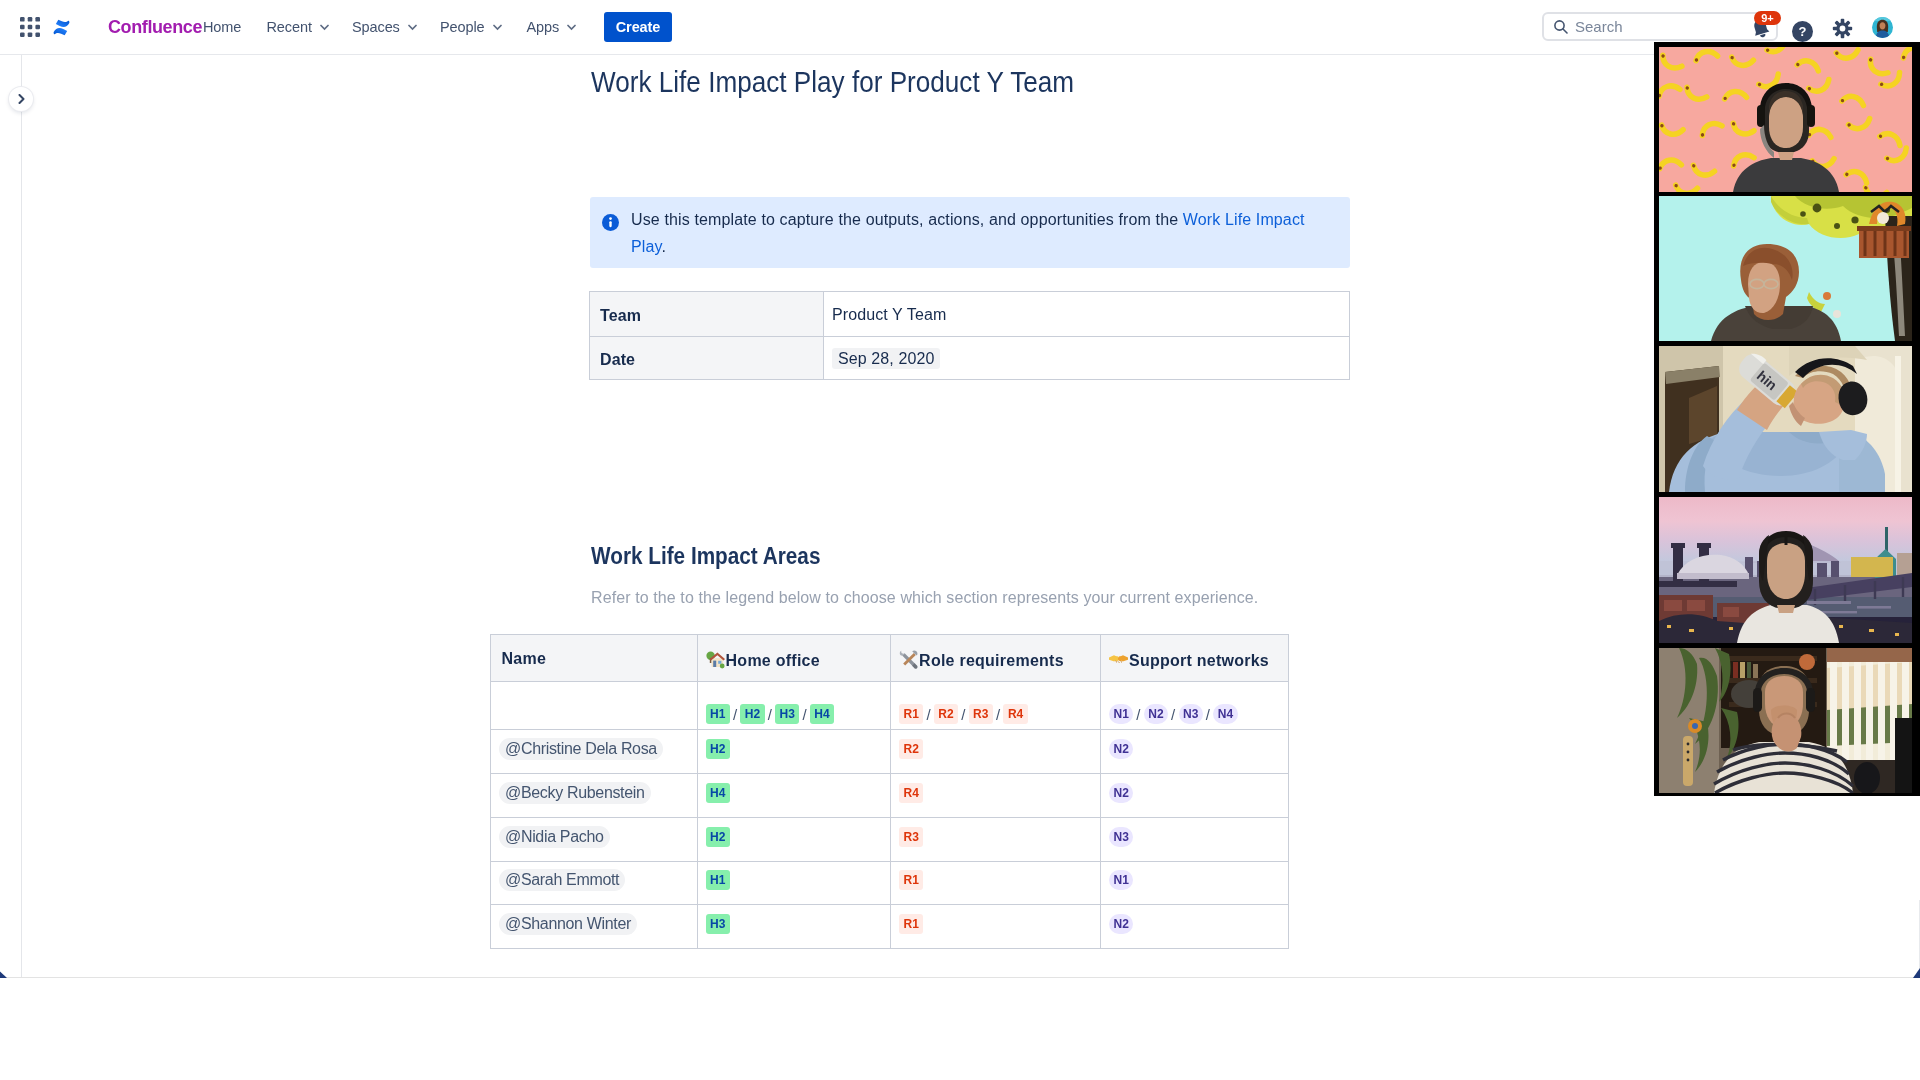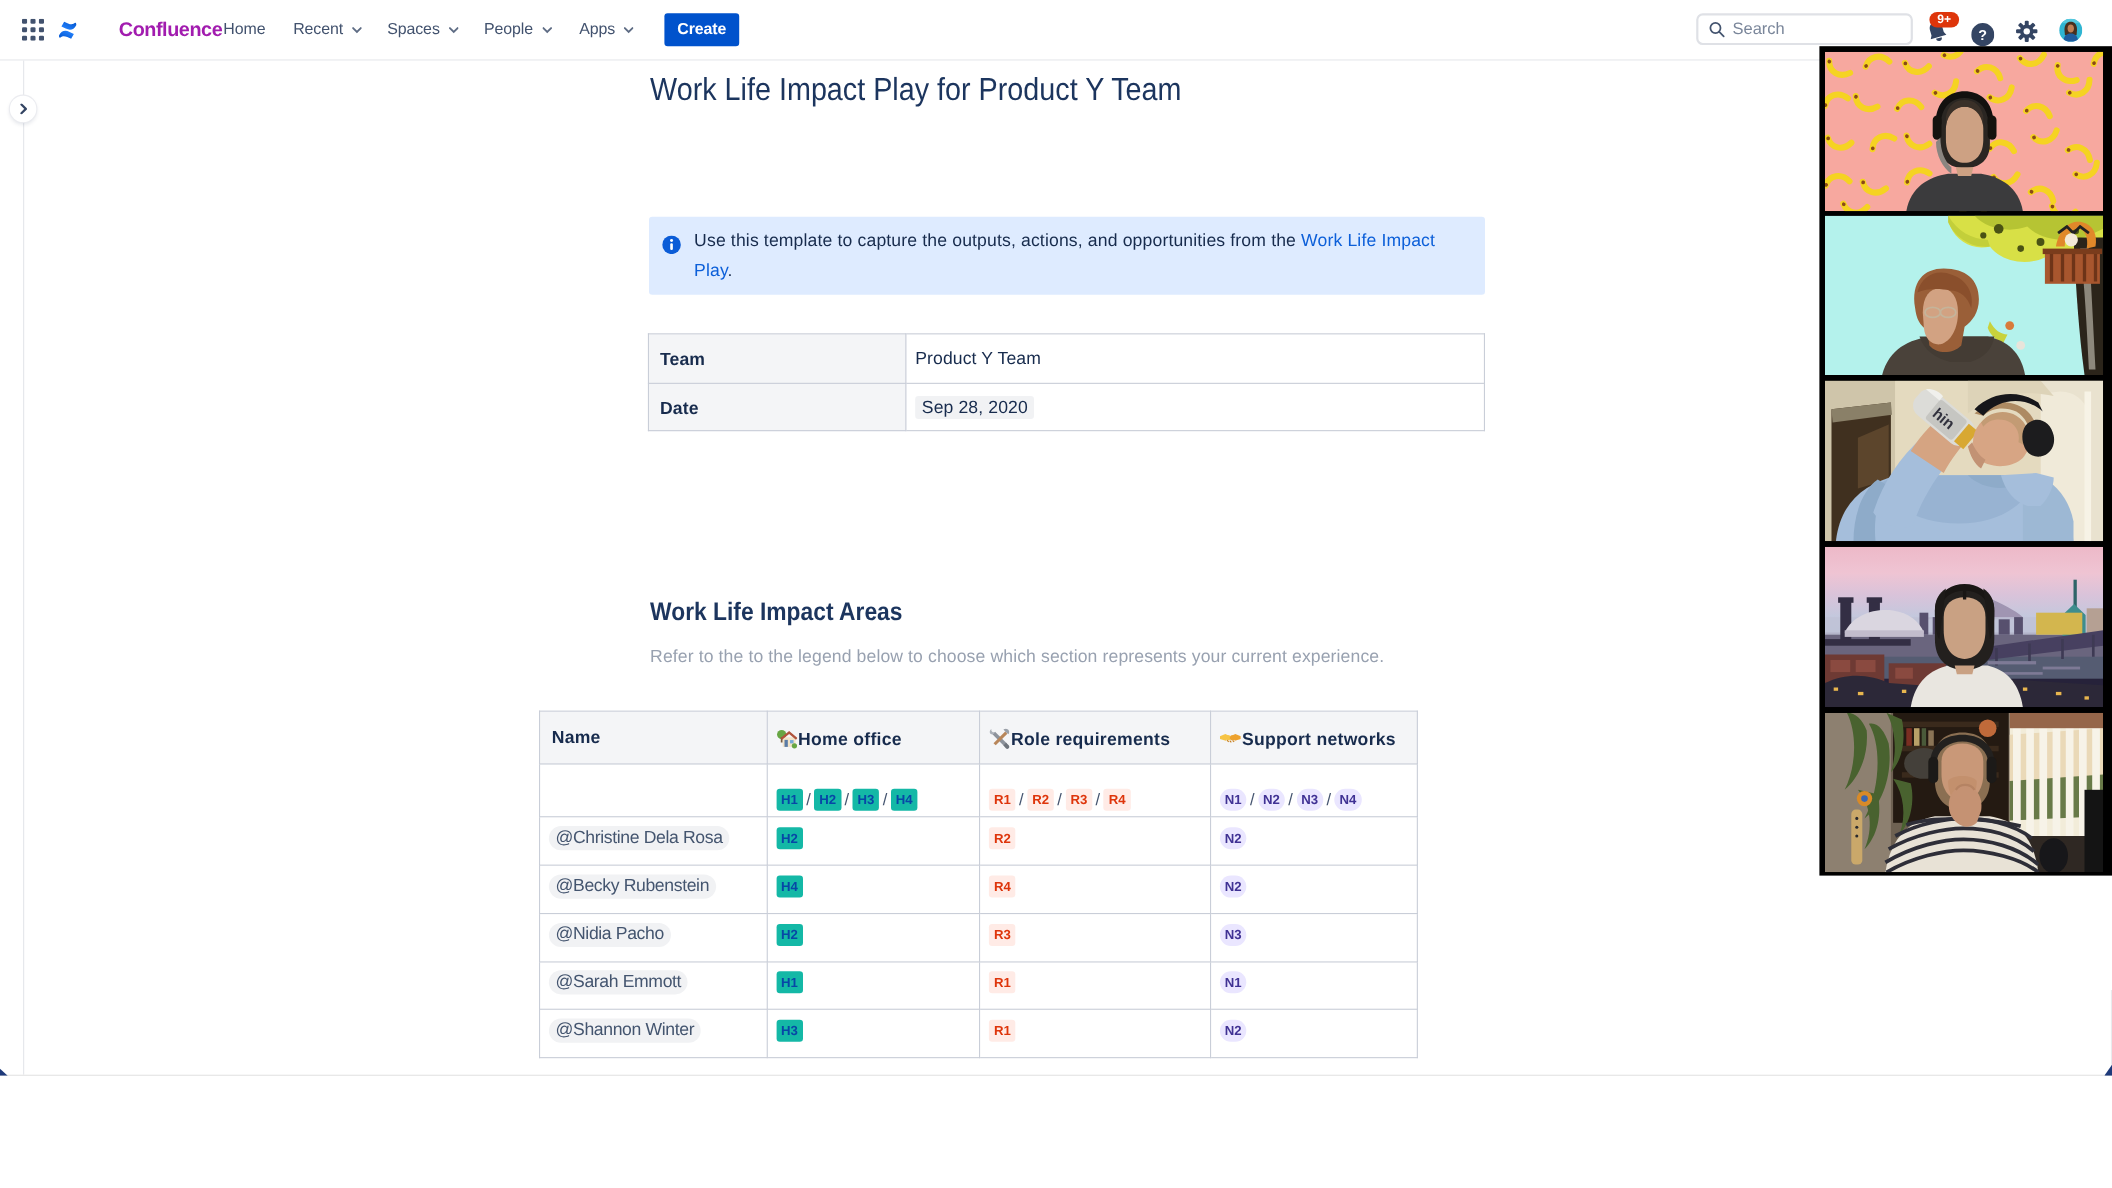--- a/index.html
+++ b/index.html
@@ -5,45 +5,45 @@
   * { margin:0; padding:0; box-sizing:border-box; }
   html,body { width:1920px; height:1080px; background:#fff; font-family:"Liberation Sans", sans-serif; overflow:hidden; }
   .abs { position:absolute; }
   #page { position:relative; width:1920px; height:1080px; }
   
   #nav { position:absolute; left:0; top:0; width:1920px; height:55px; background:#fff; border-bottom:1px solid #e6e8ec; }
   .navitem { position:absolute; top:0; height:54px; line-height:54px; font-size:14.5px; font-weight:500; color:#42526e; letter-spacing:-0.1px; }
   .chev { position:absolute; top:24px; width:8px; height:8px; }
   .chev svg { display:block; }
   #create { position:absolute; left:604px; top:12px; width:68px; height:30px; background:#0052cc; border-radius:3px; color:#fff; font-size:14.5px; font-weight:600; text-align:center; line-height:30px; letter-spacing:-0.1px; }
-  #search { position:absolute; left:1542px; top:12px; width:197px; height:29px; border:2px solid #dfe1e6; border-radius:6px; background:#fff; }
+  #search { position:absolute; left:1542px; top:12px; width:236px; height:29px; border:2px solid #dfe1e6; border-radius:6px; background:#fff; }
   #search .ph { position:absolute; left:31px; top:4px; font-size:15px; color:#7a869a; }
   
   #sideline { position:absolute; left:21px; top:55px; width:1px; height:922px; background:#e4e6ea; }
   #sidebtn { position:absolute; left:9px; top:87px; width:24px; height:24px; border-radius:50%; background:#fff; box-shadow:0 0 0 1px #ebecf0, 0 2px 4px rgba(9,30,66,.13); }
   
   h1 { position:absolute; left:591px; top:66px; font-size:29px; font-weight:500; color:#1c355e; letter-spacing:0; transform:scaleX(0.901); transform-origin:left top; white-space:nowrap; }
   #infopanel { position:absolute; left:590px; top:197px; width:760px; height:71px; background:#deebff; border-radius:3px; }
   #infopanel .txt { position:absolute; left:41px; top:9px; width:700px; font-size:16px; line-height:27px; color:#172b4d; letter-spacing:0.13px; }
   #infopanel a { color:#0c5fd9; text-decoration:none; }
-  table { border-collapse:collapse;margin-top:12px; }
+  table { border-collapse:collapse; }
   #t1 { position:absolute; left:589px; top:291px; width:761px; }
   #t1 td { border:1px solid #c9ced8; vertical-align:top; font-size:16px; color:#172b4d; letter-spacing:0.1px; }
   #t1 td.h { background:#f4f5f7; font-weight:bold; width:234px; padding:14.5px 8px 8px 10px; }
   #t1 td.v { padding:11px 8px 10px 8px; }
   .pill { display:inline-block; background:#f1f2f4; border-radius:10px; height:20px; line-height:20px; padding:0 7px; font-size:15px; color:#44556f; margin-right:10px; letter-spacing:0; }
   .pill2 { display:inline-block; background:#f1f2f4; border-radius:11px; height:22px; line-height:22px; padding:0 6px; font-size:16px; color:#44556f; letter-spacing:-0.33px; }
   .tag { display:inline-block; background:#f1f2f4; border-radius:3px; height:21px; line-height:21px; padding:0 6px; font-size:16px; color:#172b4d; letter-spacing:0.1px; }
   h2 { position:absolute; left:591px; top:543px; font-size:23px; font-weight:600; color:#1c355e; letter-spacing:0; transform:scaleX(0.902); transform-origin:left top; white-space:nowrap; }
   #subtl { position:absolute; left:591px; top:589px; font-size:16px; color:#98a1b0; letter-spacing:0.1px; }
   #t2 { position:absolute; left:490px; top:634px; width:799px; }
   #t2 td { border:1px solid #c9ced8; vertical-align:middle; font-size:16px; color:#172b4d; letter-spacing:0.25px; padding:4.5px 8px 10.5px 8px; }
   #t2 tr.hd td { background:#f4f5f7; font-weight:bold; padding:15px 8px 8px 8px; vertical-align:top;}
   .loz { display:inline-block; border-radius:3px; height:20px; line-height:20px; padding:0 4.5px; min-width:13px; text-align:center; font-size:12px; font-weight:bold; letter-spacing:0; vertical-align:middle; }
-  .lz-b { background:#14b8a6; color:#0747a6; }
+  .lz-b { background:#86efac; color:#0747a6; }
   .lz-r { background:#ffebe6; color:#de350b; }
   .lz-p { background:#eae6ff; color:#403294;border-radius:10px; }
   #t2 tr.lg td { vertical-align:bottom; padding-bottom:5px; }
   .slash { color:#44546f; font-size:15px; padding:0 3px; font-weight:400; vertical-align:middle; }
   .emoji { display:inline-block; vertical-align:-3.5px; margin-right:1px; }
   
   #strip { position:absolute; left:1654px; top:42px; width:266px; height:754px; background:#000; }
   .vid { position:absolute; left:5px; width:253px; overflow:hidden; }
   
   #botline { position:absolute; left:0; top:977px; width:1920px; height:1px; background:#e3e3e3; }

